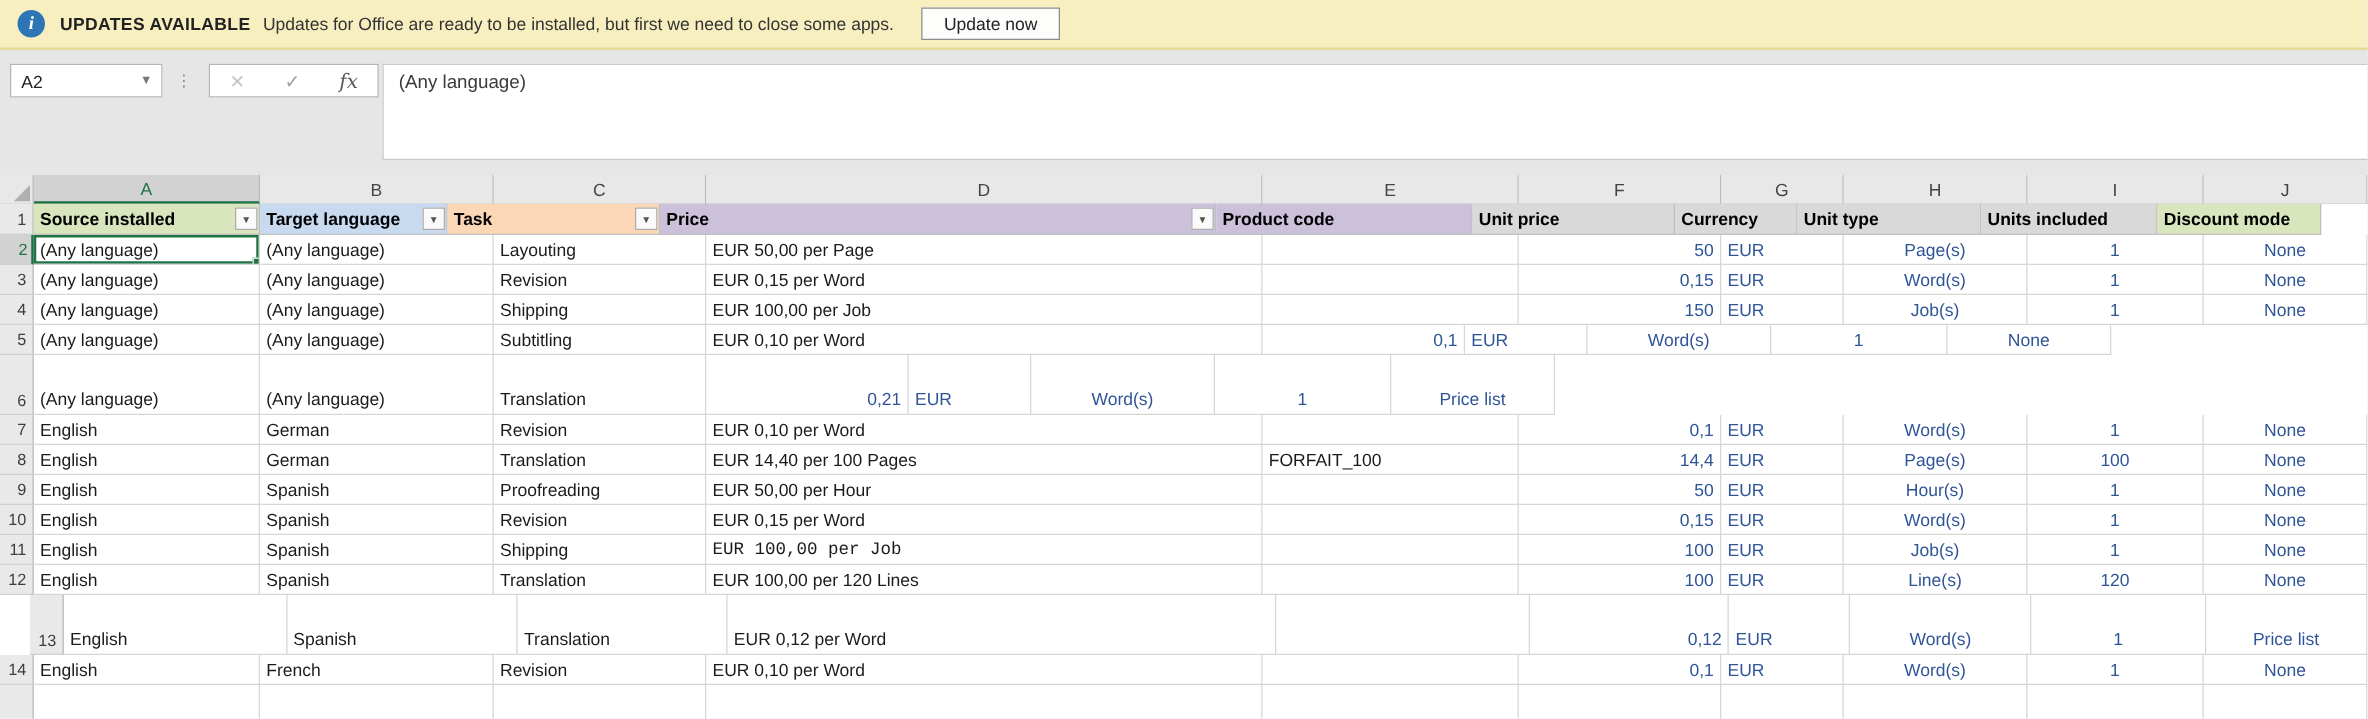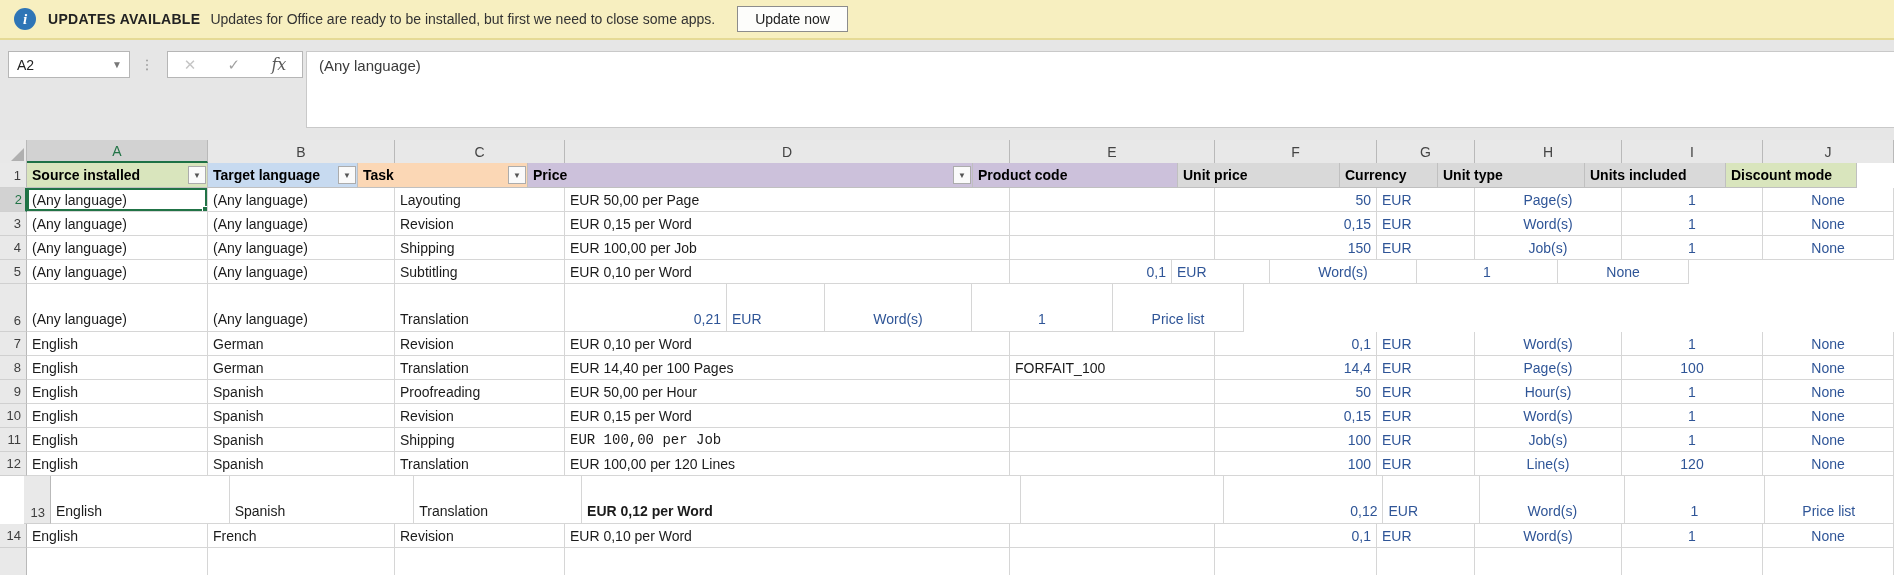--- a/index.html
+++ b/index.html
@@ -290,21 +290,21 @@
         <div class="cell al blue" style="width: 98px;">EUR</div>
         <div class="cell ac blue" style="width: 147px;">Line(s)</div>
         <div class="cell ac blue" style="width: 141px;">120</div>
         <div class="cell ac blue" style="width: 131px;">None</div>
       </div>
       <div class="grow tall" style="height: 48px; margin-left: 24px;">
         <div class="rnum">13</div>
         <div class="cell al" style="width: 181px;">English</div>
         <div class="cell al" style="width: 187px;">Spanish</div>
         <div class="cell al" style="width: 170px;">Translation</div>
-        <div class="cell al" style="width: 445px; font-weight: bold;">EUR 0,12 per Word</div>
+        <div class="cell al" style="width: 445px;">EUR 0,12 per Word</div>
         <div class="cell al" style="width: 205px;"></div>
         <div class="cell ar blue" style="width: 162px;">0,12</div>
         <div class="cell al blue" style="width: 98px;">EUR</div>
         <div class="cell ac blue" style="width: 147px;">Word(s)</div>
         <div class="cell ac blue" style="width: 141px;">1</div>
         <div class="cell ac blue" style="width: 131px;">Price list</div>
       </div>
       <div class="grow" style="height: 24px;">
         <div class="rnum">14</div>
         <div class="cell al" style="width: 181px;">English</div>

